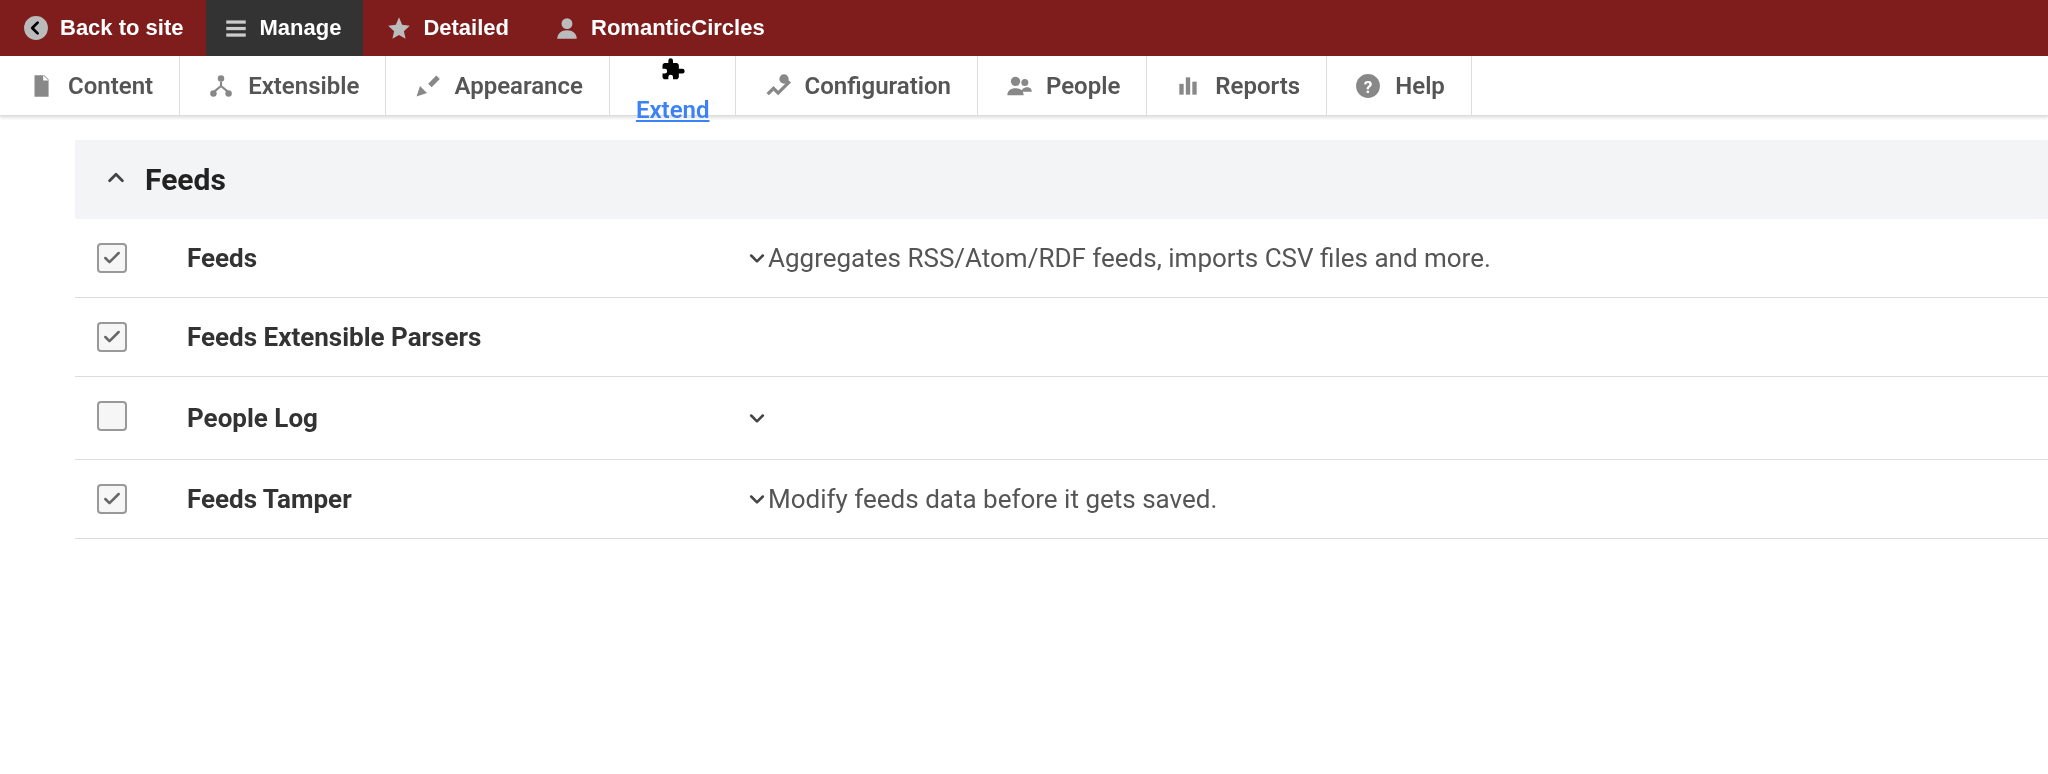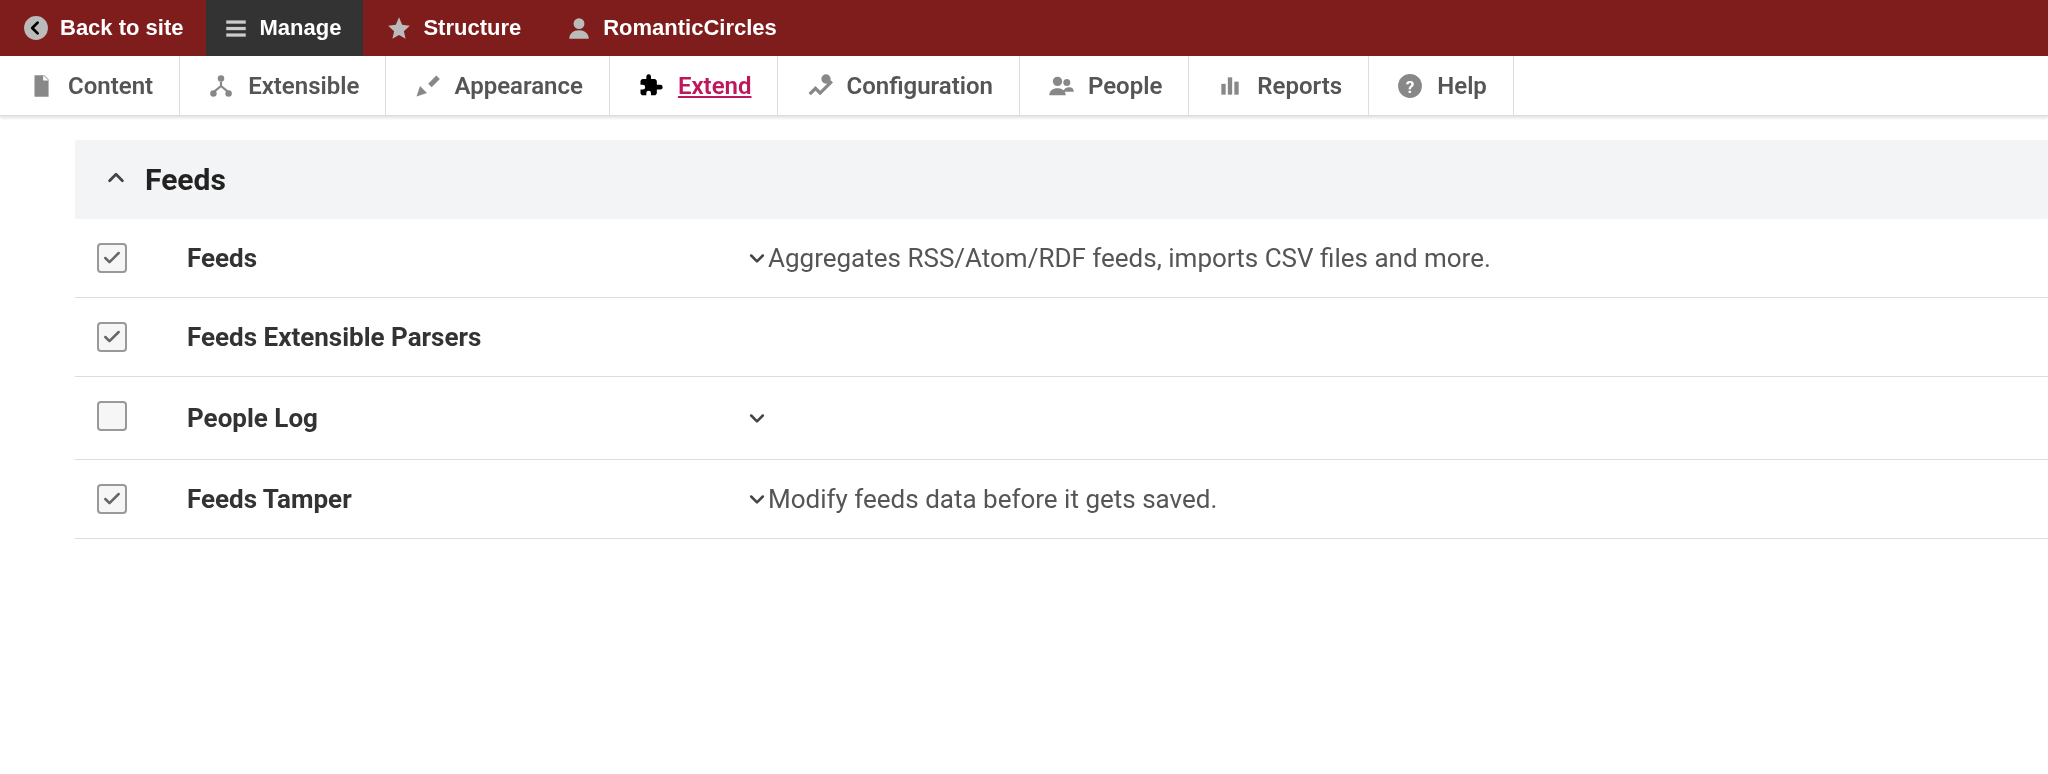--- a/index.html
+++ b/index.html
@@ -60,22 +60,23 @@
       font-weight: 600;
       font-size: 24px;
       cursor: pointer;
       border-right: 1px solid #ddd;
       background: #fff;
       text-decoration: none;
     }
     .admin-nav-item:first-child {
     }
     .admin-nav-item.active {
-      color: #be185d;
+      color: #3b82f6;
       text-decoration: underline;
+      flex-direction: column;
     }
     .admin-nav-icon {
       display: inline-flex;
       width: 30px;
       height: 30px;
       align-items: center;
       justify-content: center;
     }
     .admin-nav-icon svg { fill: #888; }
     .admin-nav-item.active .admin-nav-icon svg { fill: #000; }
@@ -168,21 +169,21 @@
         </svg>
     </span>
     <span>Manage</span>
   </button>
   <button class="toolbar-item">
     <span class="toolbar-icon">
       <svg viewBox="0 0 24 24" width="26" height="26">
           <path d="M12 2l2.9 6.9L22 10l-5.5 5 1.6 7L12 18.5 5.9 22l1.6-7L2 10l7.1-1.1z" fill="#bbb"></path>
         </svg>
     </span>
-    <span>Structure</span>
+    <span>Detailed</span>
   </button>
   <button class="toolbar-item">
     <span class="toolbar-icon">
       <svg viewBox="0 0 24 24" width="26" height="26">
           <circle cx="12" cy="8" r="5" fill="#bbb"></circle>
           <path d="M3 22c0-5 4-8 9-8s9 3 9 8" fill="#bbb"></path>
         </svg>
     </span>
     <span>RomanticCircles</span>
   </button>

